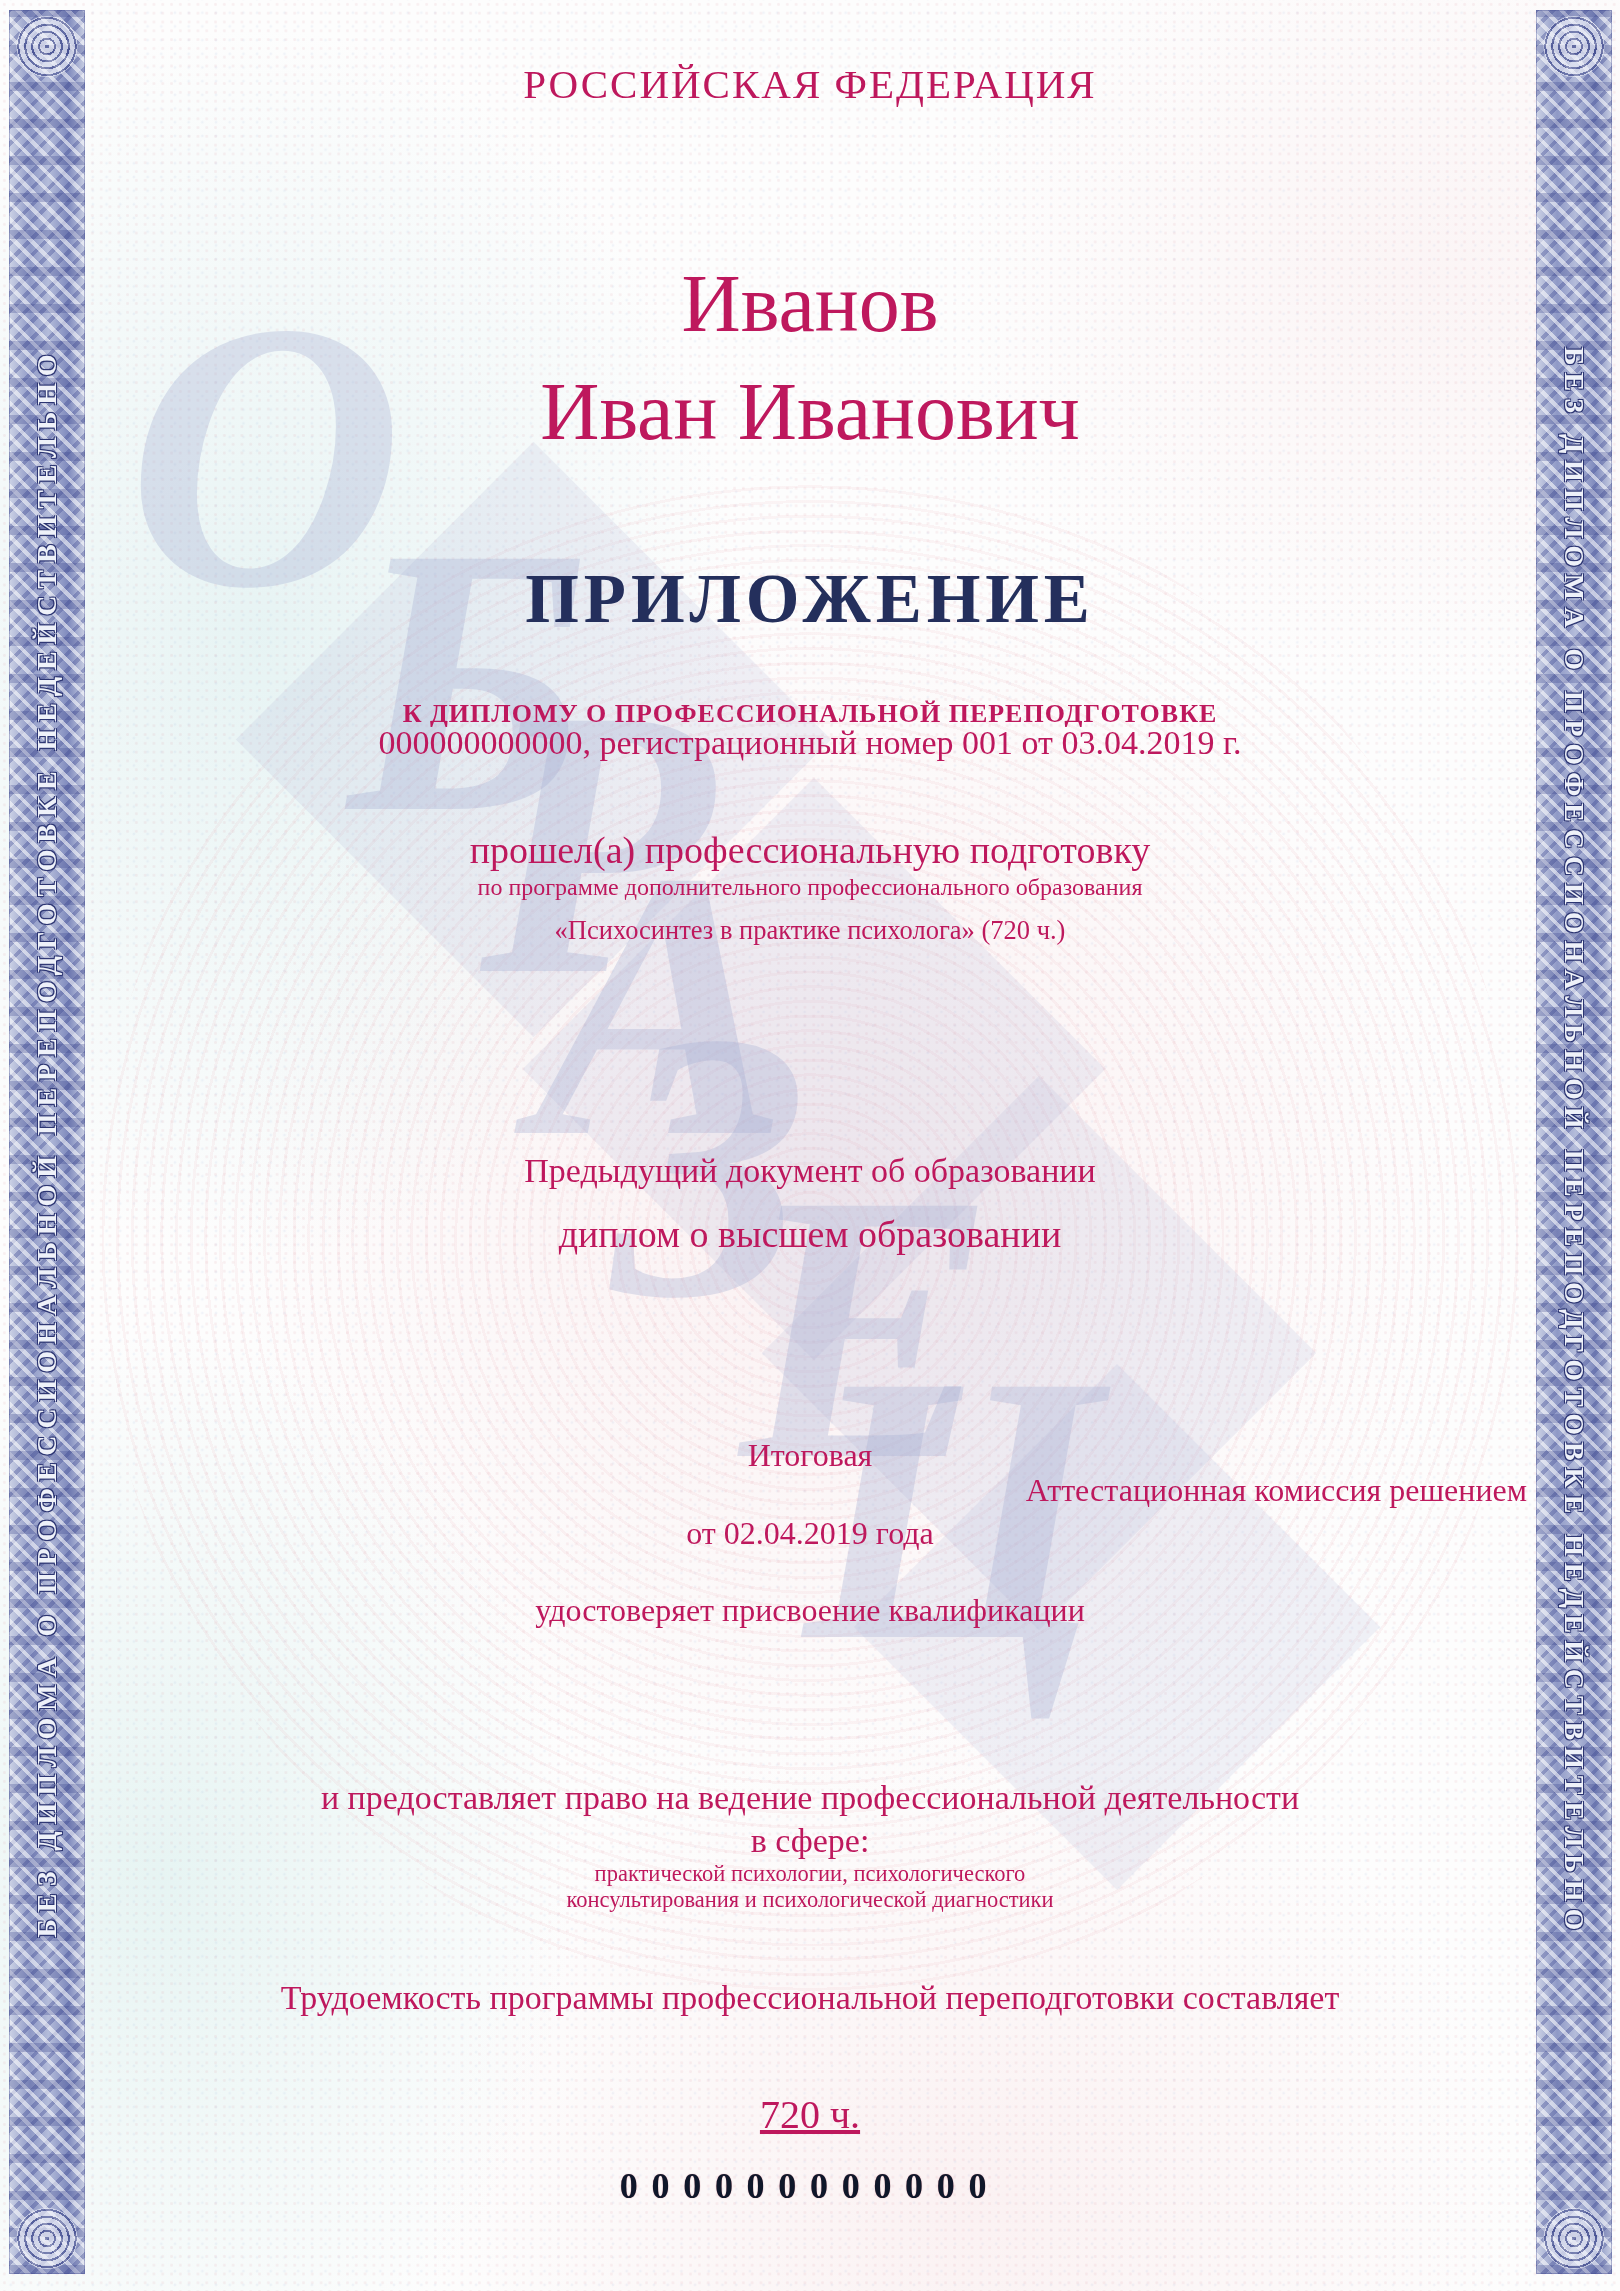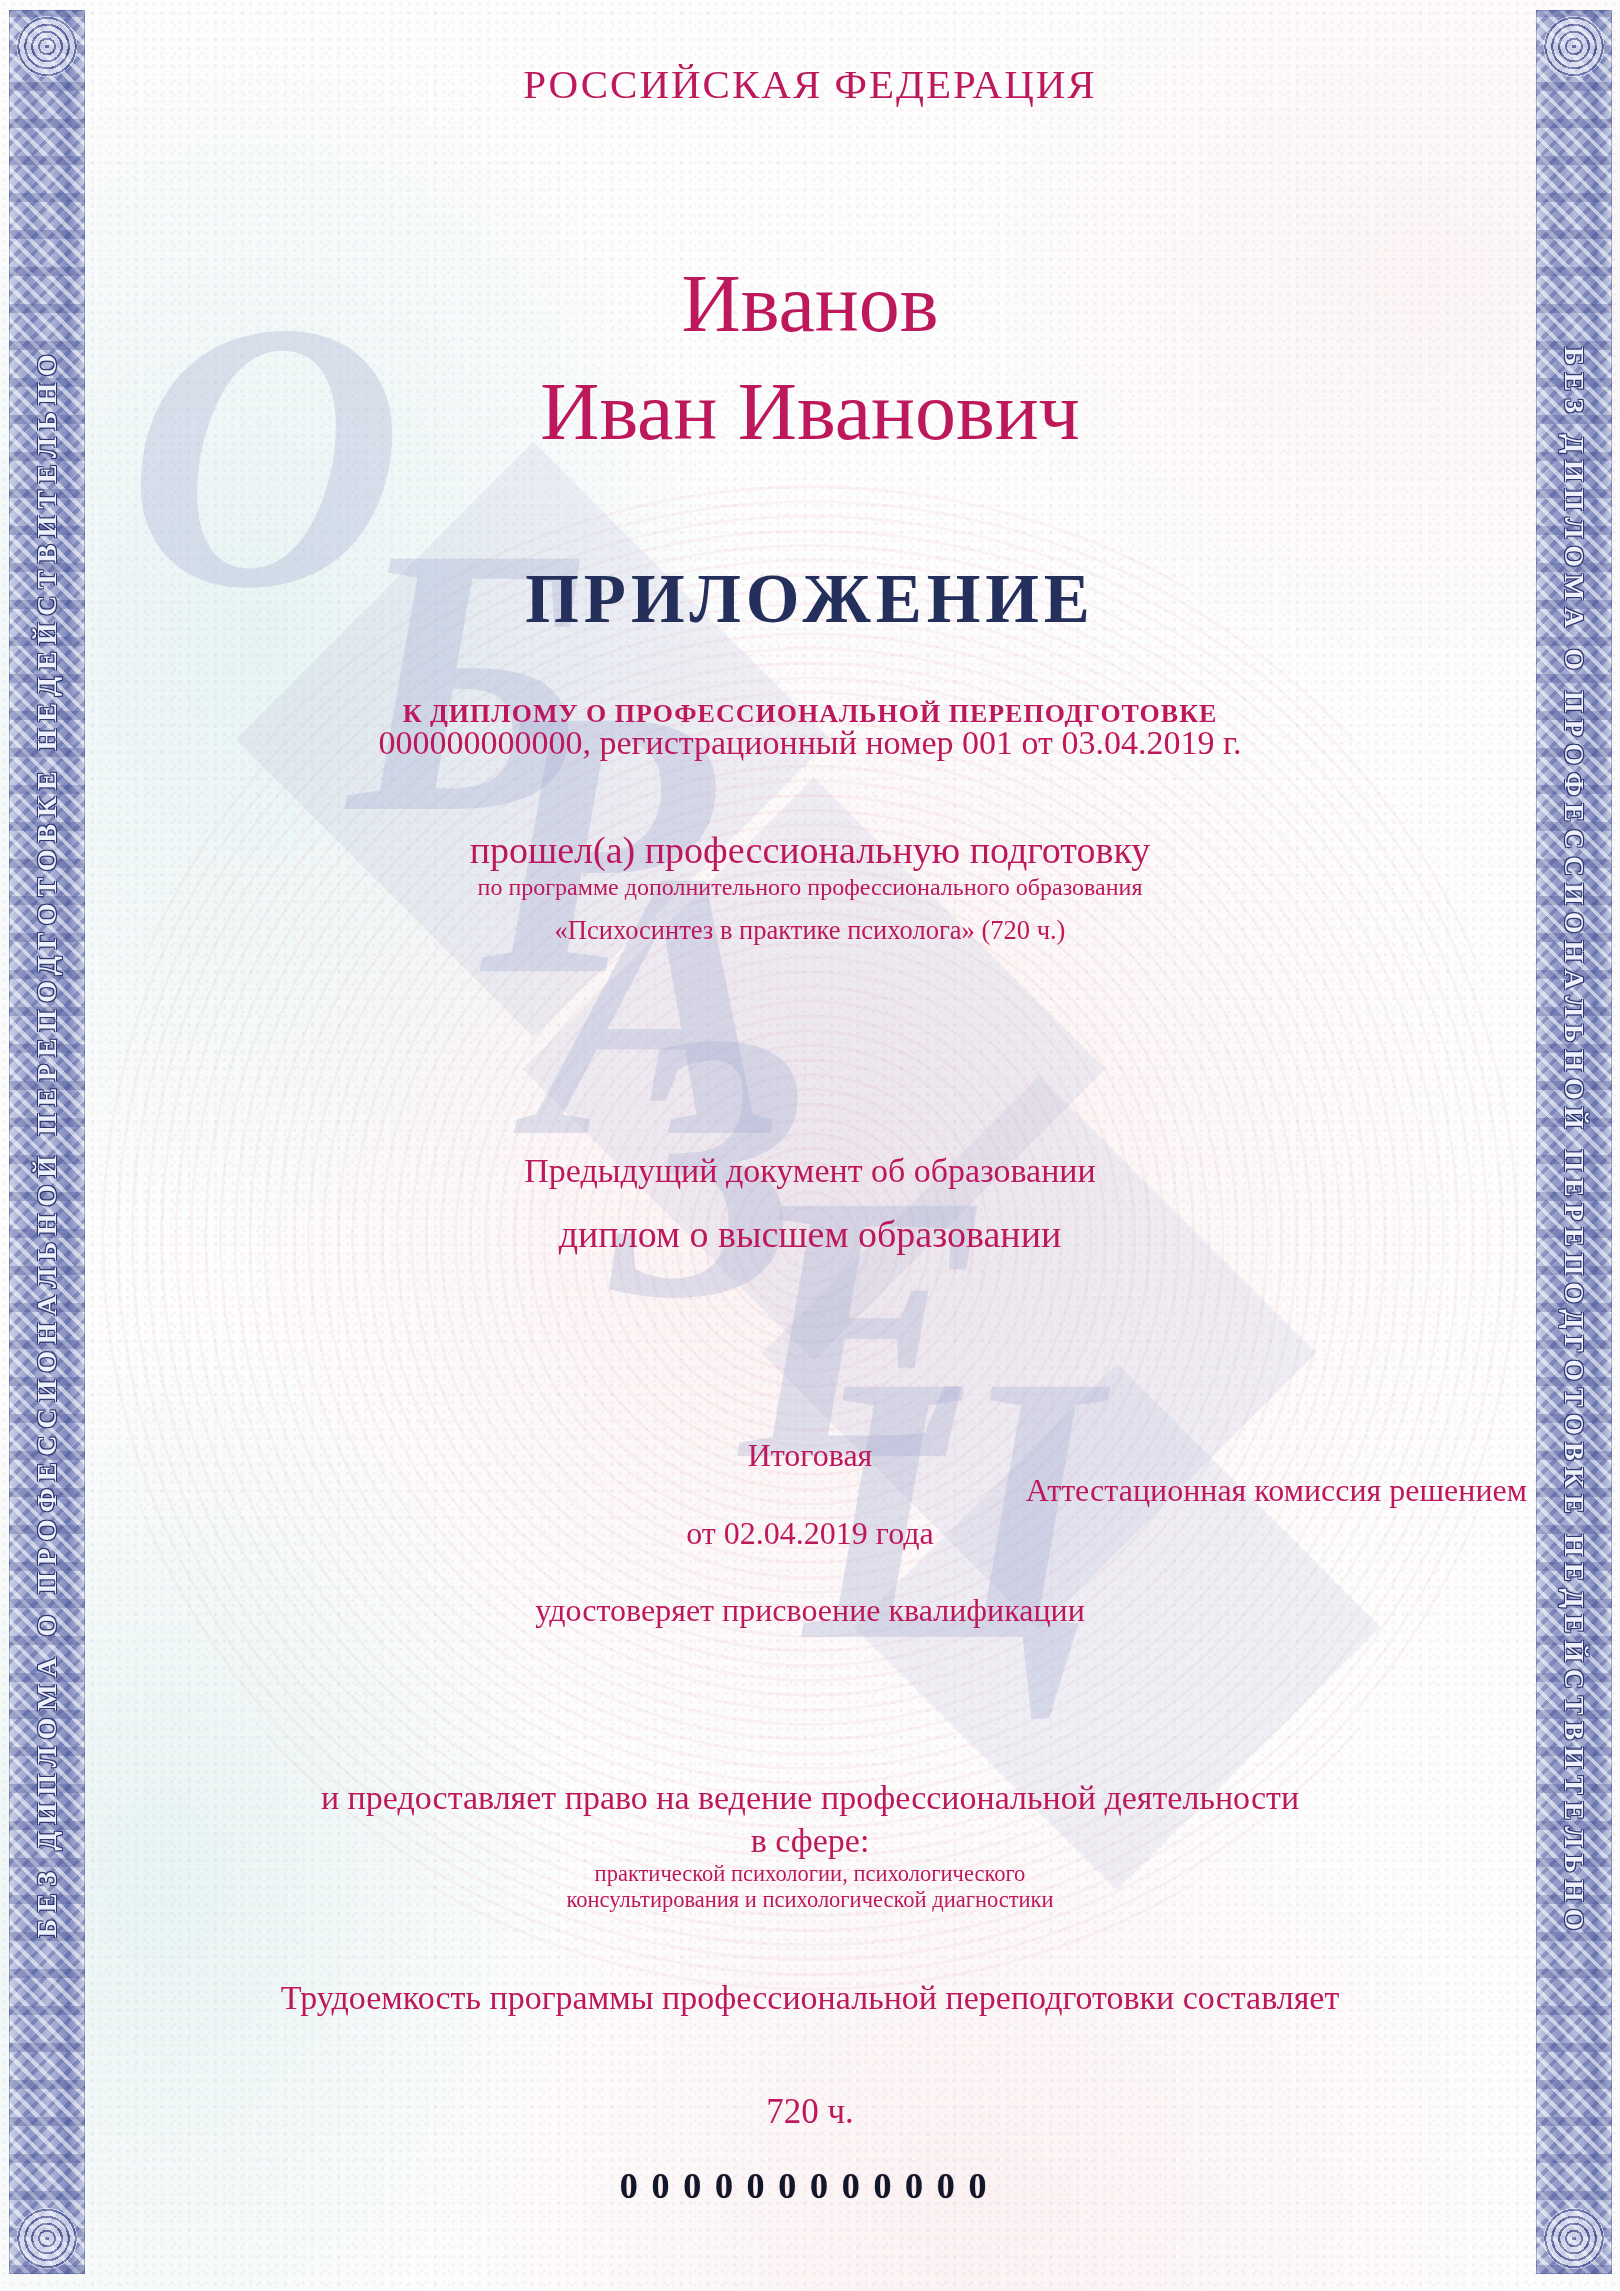--- a/index.html
+++ b/index.html
@@ -124,21 +124,21 @@
   .prevval      { top: 1215px; font-size: 38px; }
   .comm1        { top: 1439px; font-size: 32px; }
   .comm2        { top: 1474px; font-size: 32px; text-align: right; }
   .comm3        { top: 1517px; font-size: 32px; }
   .qual         { top: 1594px; font-size: 32px; }
   .rights1      { top: 1780px; font-size: 34px; }
   .rights2      { top: 1823px; font-size: 34px; }
   .sphere1      { top: 1862px; font-size: 22.5px; }
   .sphere2      { top: 1888px; font-size: 22.5px; }
   .workload     { top: 1980px; font-size: 34px; }
-  .hours        { top: 2094px; font-size: 35px; }
+  .hours        { top: 2094px; font-size: 40px; text-decoration: underline; }
   .serial {
     top: 2168px; font-size: 36px; font-weight: bold;
     color: #0f172a; letter-spacing: 13.7px;
     text-shadow: 0 0 1px rgba(168, 57, 74, 0.6);
   }
 </style>
 </head>
 <body>
 
 <div class="bg-texture"></div>

